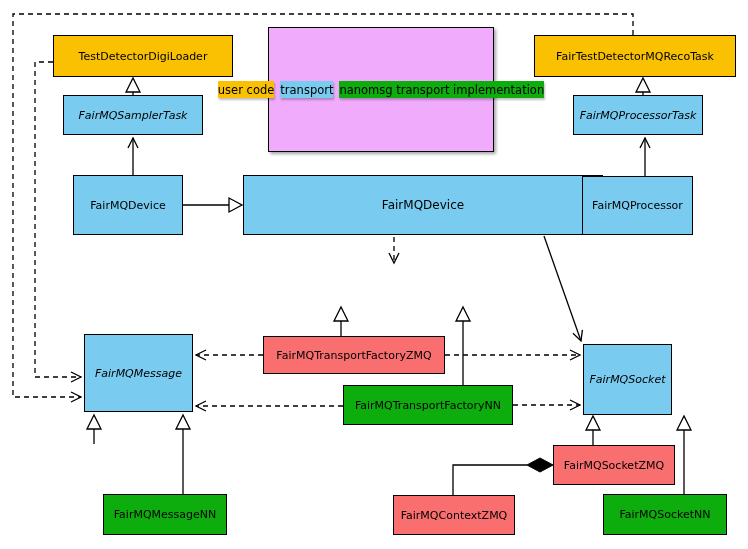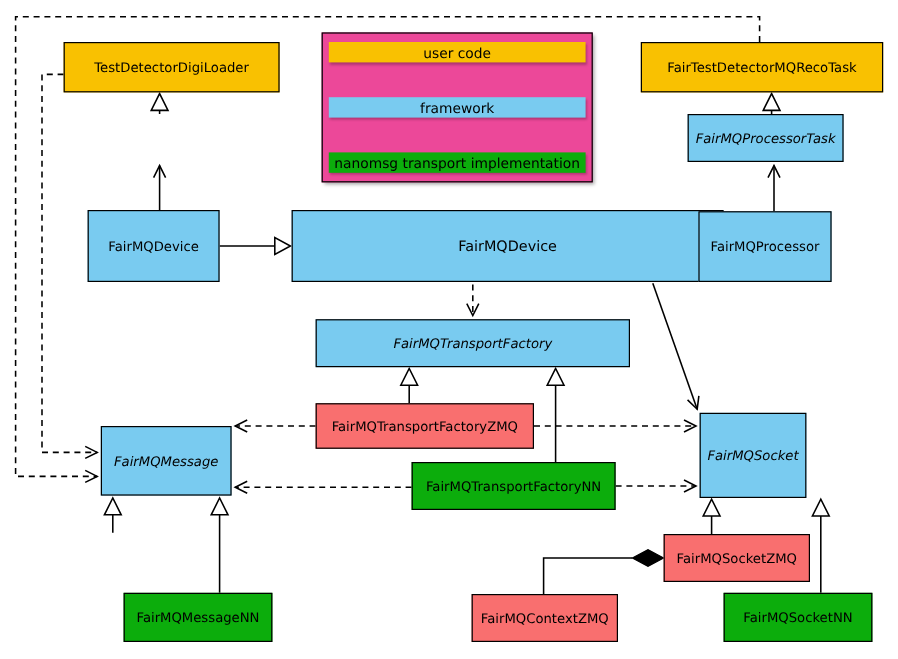--- a/index.html
+++ b/index.html
@@ -20,22 +20,22 @@
     text-align:right;white-space:nowrap;
     z-index:2;
   }
   .user{background:#f9c101;}
   .framework{background:#79cbf0;}
   .zmq{background:#f96f6f;}
   .nn{background:#0cad0c;}
   .abstract{font-style:italic;}
   .legend{
     position:absolute;left:268px;top:27px;width:226px;height:125px;
-    box-sizing:border-box;border:1.4px solid #000;background:#ec4899;
-    display:flex;flex-direction:column;justify-content:center;gap:29px;
+    box-sizing:border-box;border:1.4px solid #000;background:#f0abfc;
+    display:flex;flex-direction:row;justify-content:center;gap:6px;
     align-items:center;z-index:2;
     box-shadow:2px 2px 3px rgba(0,0,0,0.35);
   }
   .legend-bar{
     width:214px;height:17px;
     display:flex;align-items:center;justify-content:center;
     font-size:11.5px;color:#000;white-space:nowrap;
     box-shadow:1px 2px 2px rgba(0,0,0,0.25);
   }
   .wire{stroke:#000;stroke-width:1.3;fill:none;}
@@ -97,44 +97,44 @@
     <polygon class="tri" points="586,430 600,430 593,416"></polygon>
     <path class="wire" d="M684,494 L684,430"></path>
     <polygon class="tri" points="677,430 691,430 684,416"></polygon>
 
     <path class="wire" d="M453,495 L453,465 L527,465"></path>
     <polygon class="dia" points="553,465 540,458 527,465 540,472"></polygon>
   </svg>
 
   <div class="legend">
     <div class="legend-bar user">user code</div>
-    <div class="legend-bar framework">framework</div>
+    <div class="legend-bar framework">transport</div>
     <div class="legend-bar nn">nanomsg transport implementation</div>
   </div>
 
   <div class="node user" style="left:53px;top:35px;width:180px;height:42px">TestDetectorDigiLoader</div>
 
   <div class="node user" style="left:534px;top:35px;width:202px;height:42px">FairTestDetectorMQRecoTask</div>
 
+  <div class="node framework abstract" style="left:63px;top:95px;width:140px;height:40px">FairMQSamplerTask</div>
 
   <div class="node framework abstract" style="left:573px;top:95px;width:130px;height:40px">FairMQProcessorTask</div>
 
   <div class="node framework" style="left:73px;top:175px;width:110px;height:60px">FairMQDevice</div>
 
   <div class="node framework" style="left:243px;top:175px;width:360px;height:60px;font-size:12px">FairMQDevice</div>
 
   <div class="node framework" style="left:582px;top:176px;width:111px;height:59px">FairMQProcessor</div>
 
-  <div class="node framework abstract" style="left:263px;top:266px;width:262px;height:40px">FairMQTransportFactory</div>
 
   <div class="node nn" style="left:343px;top:385px;width:170px;height:40px">FairMQTransportFactoryNN</div>
 
   <div class="node zmq" style="left:263px;top:336px;width:182px;height:38px">FairMQTransportFactoryZMQ</div>
 
-  <div class="node framework abstract" style="left:84px;top:355px;width:109px;height:58px">FairMQMessage</div>
+  <div class="node framework abstract" style="left:84px;top:334px;width:109px;height:78px">FairMQMessage</div>
 
   <div class="node framework abstract" style="left:583px;top:344px;width:89px;height:71px">FairMQSocket</div>
 
 
   <div class="node nn" style="left:103px;top:494px;width:124px;height:41px">FairMQMessageNN</div>
 
   <div class="node zmq" style="left:553px;top:445px;width:122px;height:40px">FairMQSocketZMQ</div>
 
   <div class="node zmq" style="left:393px;top:495px;width:122px;height:40px">FairMQContextZMQ</div>
 

